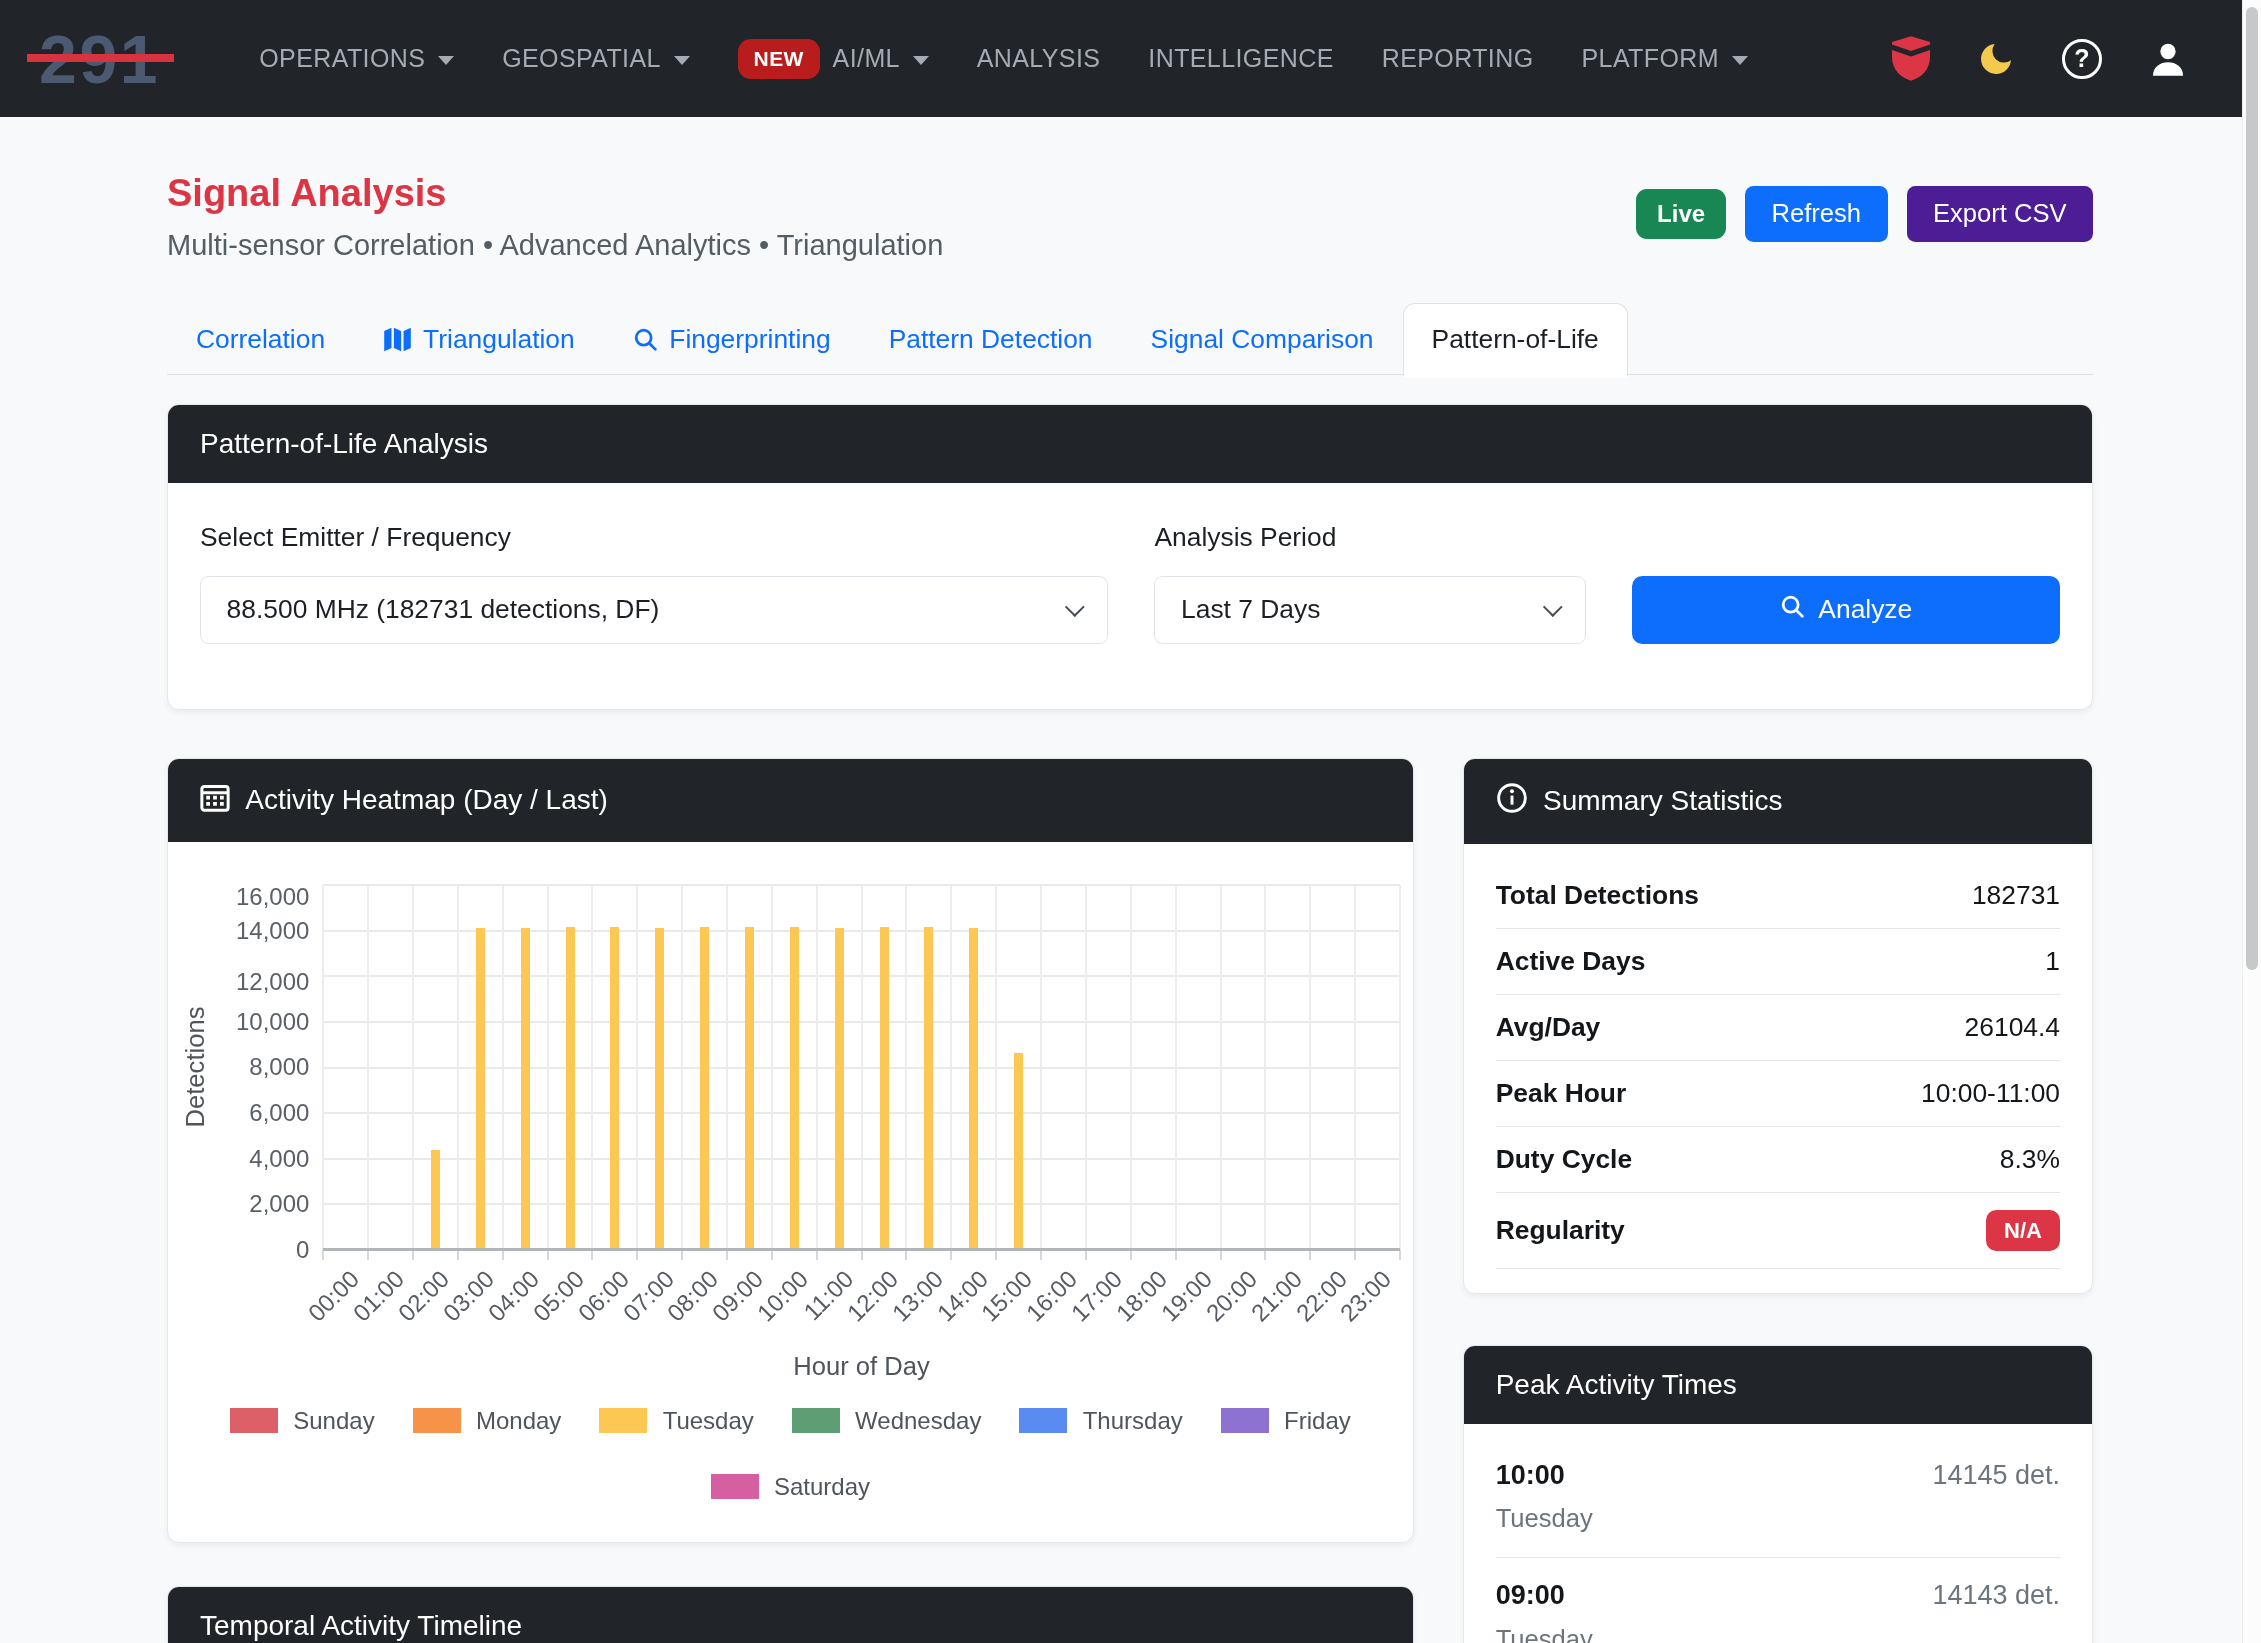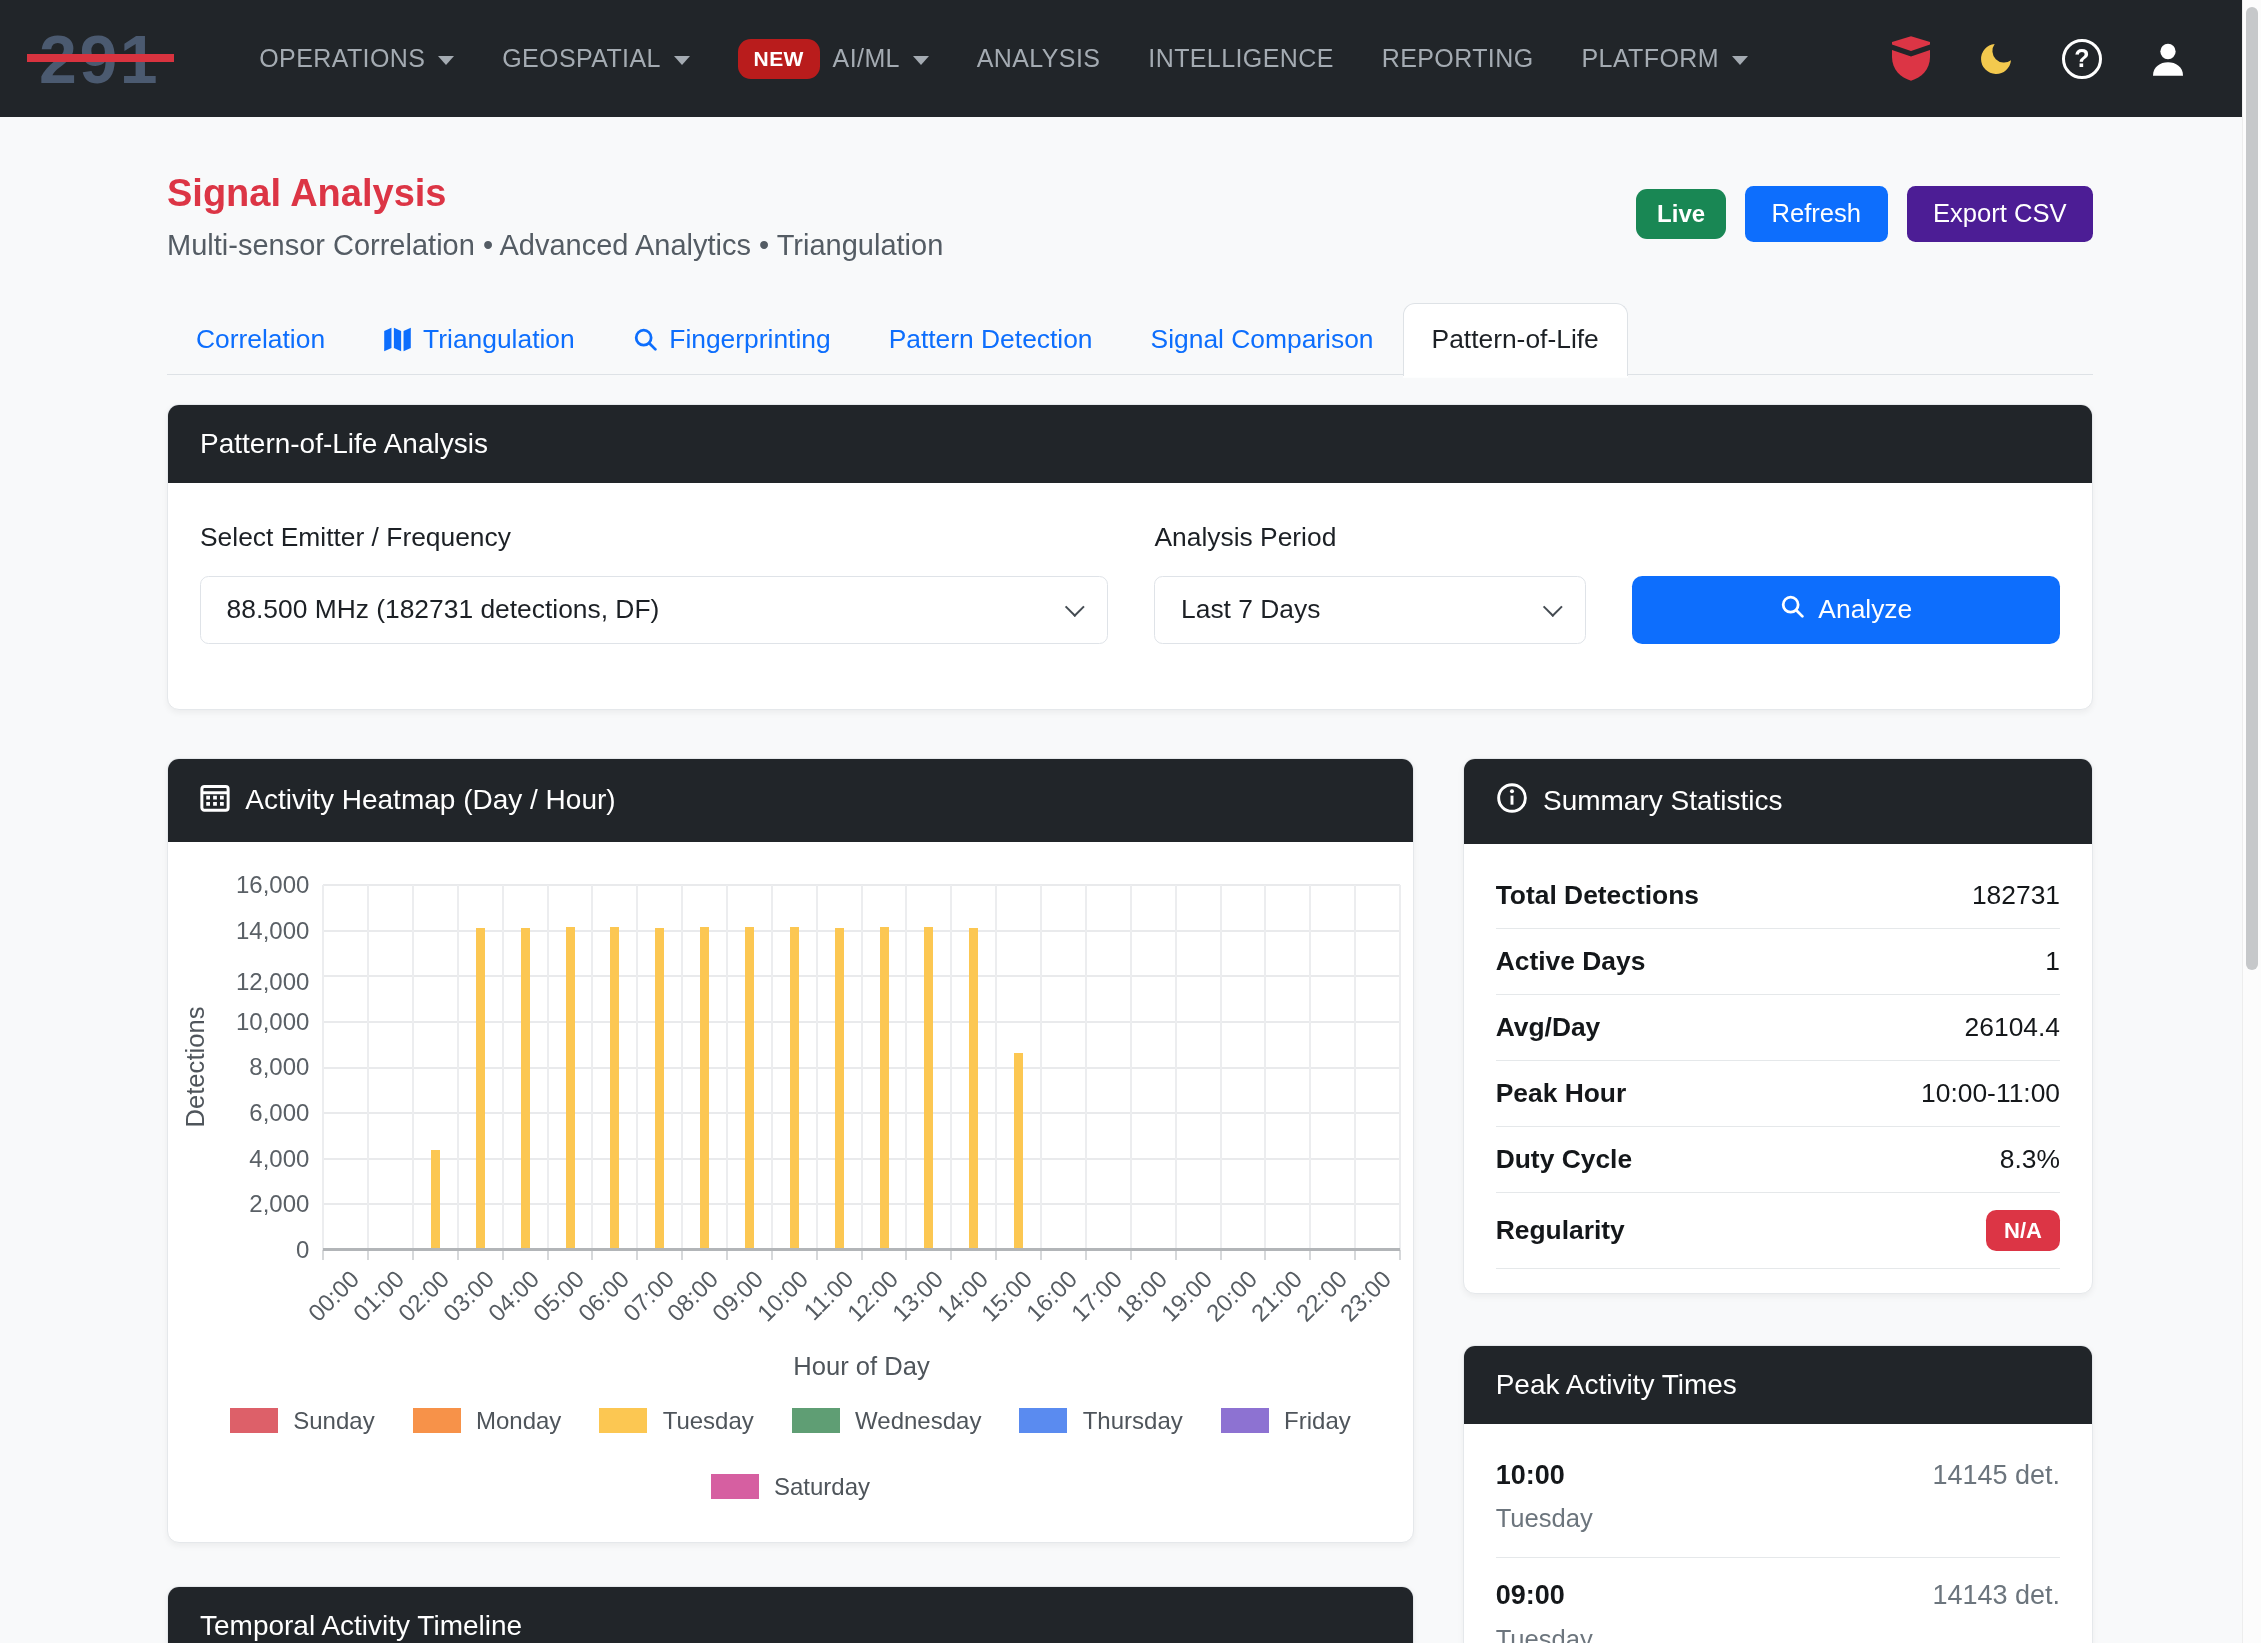--- a/index.html
+++ b/index.html
@@ -239,42 +239,42 @@
                 <g fill="#fff">
                   <rect x="5" y="11" width="3" height="3"></rect>
                   <rect x="10.5" y="11" width="3" height="3"></rect>
                   <rect x="16" y="11" width="3" height="3"></rect>
                   <rect x="5" y="16" width="3" height="3"></rect>
                   <rect x="10.5" y="16" width="3" height="3"></rect>
                   <rect x="16" y="16" width="3" height="3"></rect>
                 </g>
               </svg>
           </span>
-          <span>Activity Heatmap (Day / Hour)</span>
+          <span>Activity Heatmap (Day / Last)</span>
         </div>
         <div class="hm-body">
           <div class="hm-chart" id="hm-chart">
               <div class="gl-h" style="top: 364px;"></div>
               <div class="ytick" style="top: 365px;">0</div>
               <div class="gl-h" style="top: 318px;"></div>
               <div class="ytick" style="top: 319px;">2,000</div>
               <div class="gl-h" style="top: 273px;"></div>
               <div class="ytick" style="top: 274px;">4,000</div>
               <div class="gl-h" style="top: 227px;"></div>
               <div class="ytick" style="top: 228px;">6,000</div>
               <div class="gl-h" style="top: 182px;"></div>
               <div class="ytick" style="top: 182px;">8,000</div>
               <div class="gl-h" style="top: 136px;"></div>
               <div class="ytick" style="top: 137px;">10,000</div>
               <div class="gl-h" style="top: 90px;"></div>
               <div class="ytick" style="top: 97px;">12,000</div>
               <div class="gl-h" style="top: 45px;"></div>
               <div class="ytick" style="top: 46px;">14,000</div>
               <div class="gl-h" style="top: -0.9px;"></div>
-              <div class="ytick" style="top: 0px;">16,000</div>
+              <div class="ytick" style="top: 12px;">16,000</div>
               <div class="gl-v" style="left: -0.9px;"></div>
               <div class="tickm" style="left: -0.9px;"></div>
               <div class="gl-v" style="left: 44px;"></div>
               <div class="tickm" style="left: 44px;"></div>
               <div class="gl-v" style="left: 89px;"></div>
               <div class="tickm" style="left: 89px;"></div>
               <div class="gl-v" style="left: 134px;"></div>
               <div class="tickm" style="left: 134px;"></div>
               <div class="gl-v" style="left: 179px;"></div>
               <div class="tickm" style="left: 179px;"></div>

